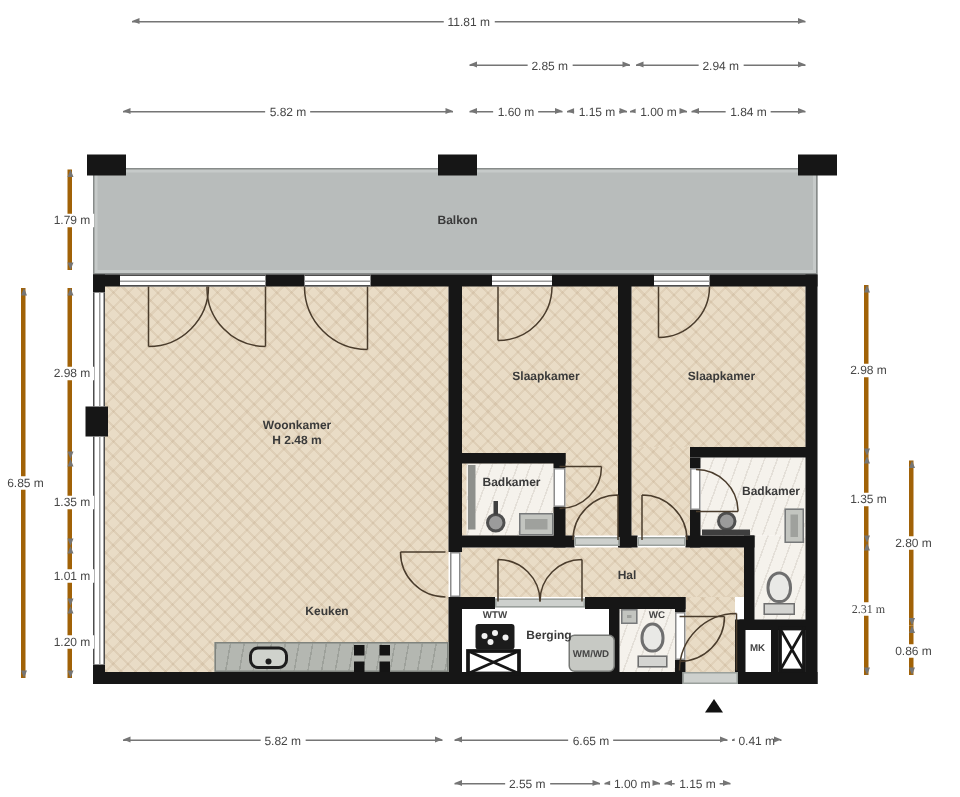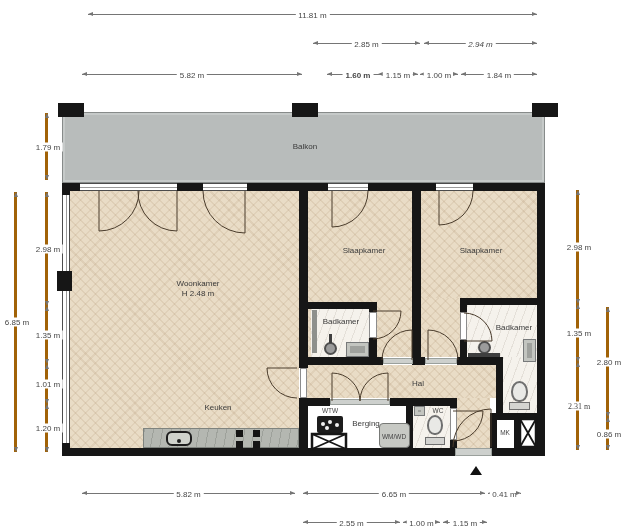--- a/index.html
+++ b/index.html
@@ -186,21 +186,21 @@
       <rect x="520" y="419" width="16" height="28"></rect>
     </g>
     <g stroke="#161616" stroke-width="1.8" fill="none">
       <path d="M312,434 L346,449 M346,434 L312,449"></path>
       <path d="M520,419 L536,447 M536,419 L520,447"></path>
     </g>
   </svg>
 
   <div class="entry-arrow" style="left:470px;top:466px;"></div>
 
-  <div class="abs" id="label-layer" style="left:0;top:0;width:640px;height:376px;">
+  <div class="abs" id="label-layer" style="left:0;top:0;width:640px;height:376px;font-weight:bold;">
       <div class="room-label" style="left: 305px; top: 147px;">Balkon</div>
       <div class="room-label" style="left: 198px; top: 289px;">Woonkamer<div>H 2.48 m</div></div>
       <div class="room-label" style="left: 364px; top: 251px;">Slaapkamer</div>
       <div class="room-label" style="left: 481px; top: 251px;">Slaapkamer</div>
       <div class="room-label" style="left: 341px; top: 322px;">Badkamer</div>
       <div class="room-label" style="left: 514px; top: 328px;">Badkamer</div>
       <div class="room-label" style="left: 218px; top: 408px;">Keuken</div>
       <div class="room-label" style="left: 418px; top: 384px;">Hal</div>
       <div class="room-label small" style="left: 330px; top: 411px;">WTW</div>
       <div class="room-label" style="left: 366px; top: 424px;">Berging</div>
@@ -208,27 +208,27 @@
       <div class="room-label small" style="left: 438px; top: 411px;">WC</div>
       <div class="room-label small" style="left: 505px; top: 433px;">MK</div>
     </div>
   <div class="abs" id="dim-layer" style="left:0;top:0;width:640px;height:531px;">
       <div class="dim h" style="left: 88px; top: 14px; width: 449px; height: 0px;">
         <span class="dim-label">11.81 m</span>
       </div>
       <div class="dim h" style="left: 313px; top: 43px; width: 107px; height: 0px; text-decoration: underline;">
         <span class="dim-label">2.85 m</span>
       </div>
-      <div class="dim h" style="left: 424px; top: 43px; width: 113px; height: 0px; font-style: italic;">
+      <div class="dim h" style="left: 424px; top: 43px; width: 113px; height: 0px;">
         <span class="dim-label">2.94 m</span>
       </div>
       <div class="dim h" style="left: 82px; top: 74px; width: 220px; height: 0px;">
         <span class="dim-label">5.82 m</span>
       </div>
-      <div class="dim h" style="left: 327px; top: 74px; width: 62px; height: 0px; font-weight: bold;">
+      <div class="dim h" style="left: 313px; top: 74px; width: 62px; height: 0px;">
         <span class="dim-label">1.60 m</span>
       </div>
       <div class="dim h" style="left: 378px; top: 74px; width: 40px; height: 0px;">
         <span class="dim-label">1.15 m</span>
       </div>
       <div class="dim h" style="left: 420px; top: 74px; width: 38px; height: 0px;">
         <span class="dim-label">1.00 m</span>
       </div>
       <div class="dim h" style="left: 461px; top: 74px; width: 76px; height: 0px;">
         <span class="dim-label">1.84 m</span>

